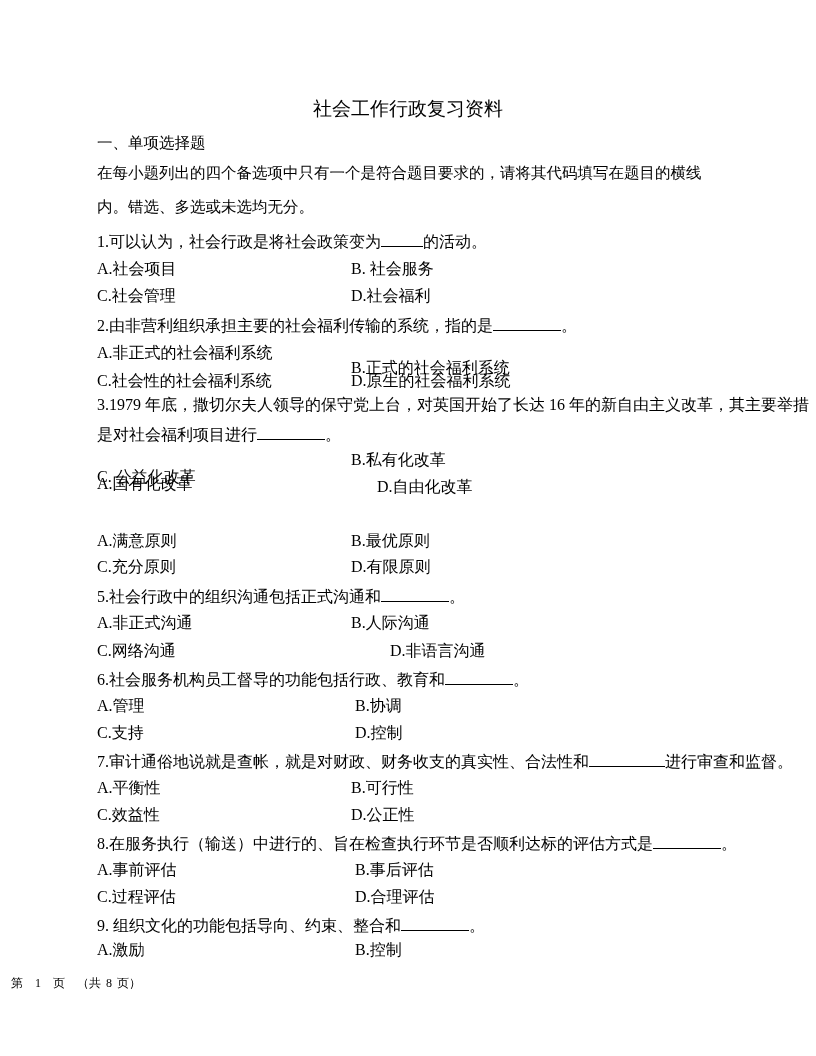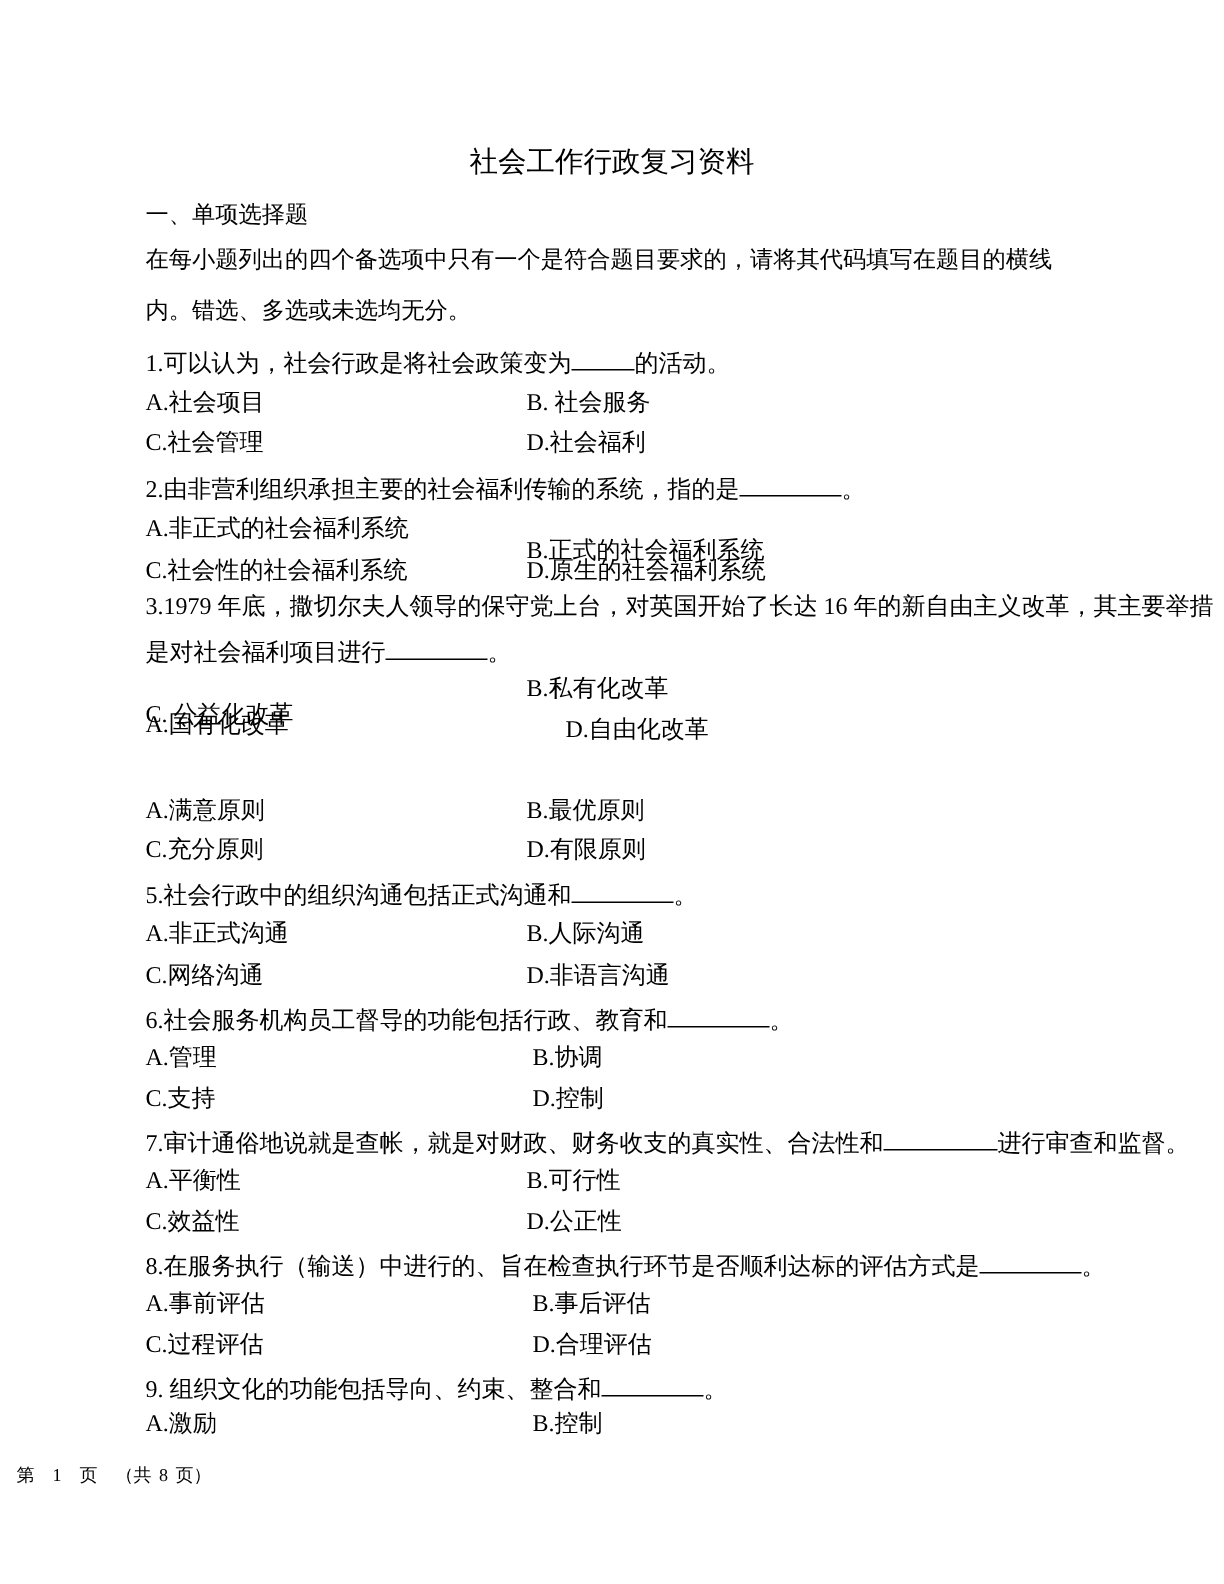--- a/index.html
+++ b/index.html
@@ -67,21 +67,21 @@
   <div class="line optB" style="top:532px;">B.最优原则</div>
   <div class="line" style="top:558px;">C.充分原则</div>
   <div class="line optB" style="top:558px;">D.有限原则</div>
 
   <div class="line" style="top:587px;">
     <span>5.社会行政中的组织沟通包括正式沟通和</span><span class="blank" style="width:68px;"></span><span>。</span>
   </div>
   <div class="line" style="top:614px;">A.非正式沟通</div>
   <div class="line optB" style="top:614px;">B.人际沟通</div>
   <div class="line" style="top:642px;">C.网络沟通</div>
-  <div class="line optB" style="top:642px;">D.非语言沟通</div>
+  <div class="line optB" style="top:642px;margin-left:39px;">D.非语言沟通</div>
 
   <div class="line" style="top:670px;">
     <span>6.社会服务机构员工督导的功能包括行政、教育和</span><span class="blank" style="width:68px;"></span><span>。</span>
   </div>
   <div class="line" style="top:697px;">A.管理</div>
   <div class="line optB" style="top:697px; left:355px;">B.协调</div>
   <div class="line" style="top:724px;">C.支持</div>
   <div class="line optB" style="top:724px; left:355px;">D.控制</div>
 
   <div class="line" style="top:752px;">

